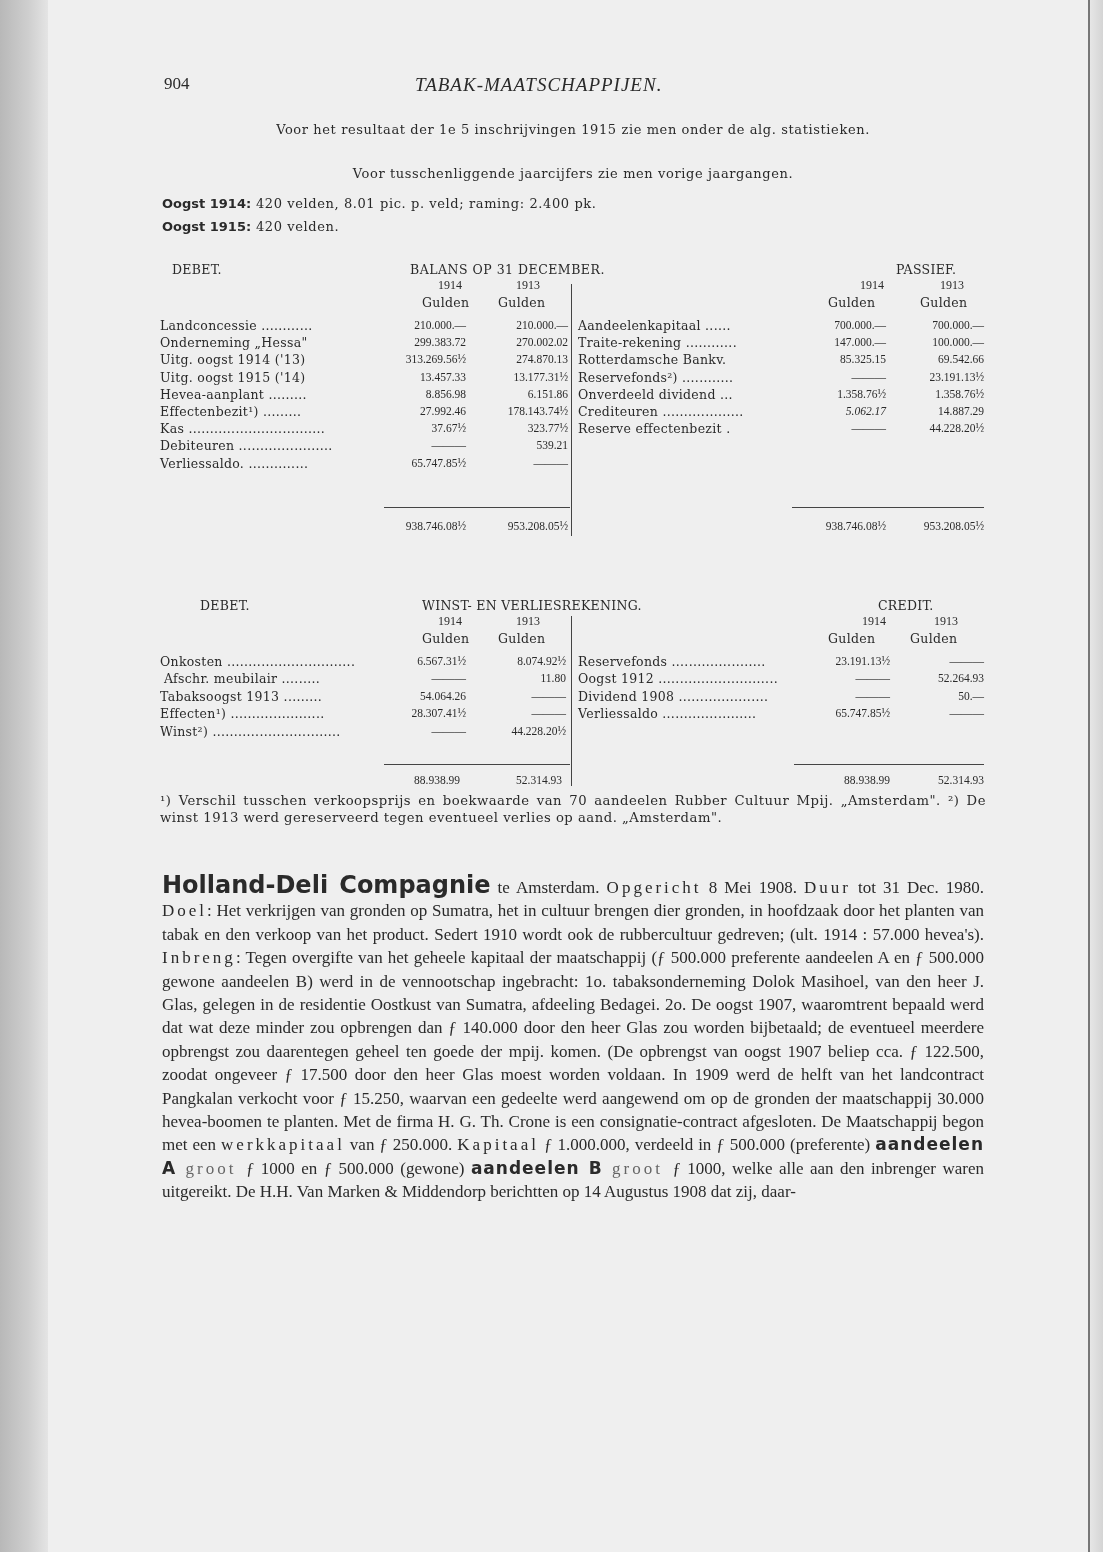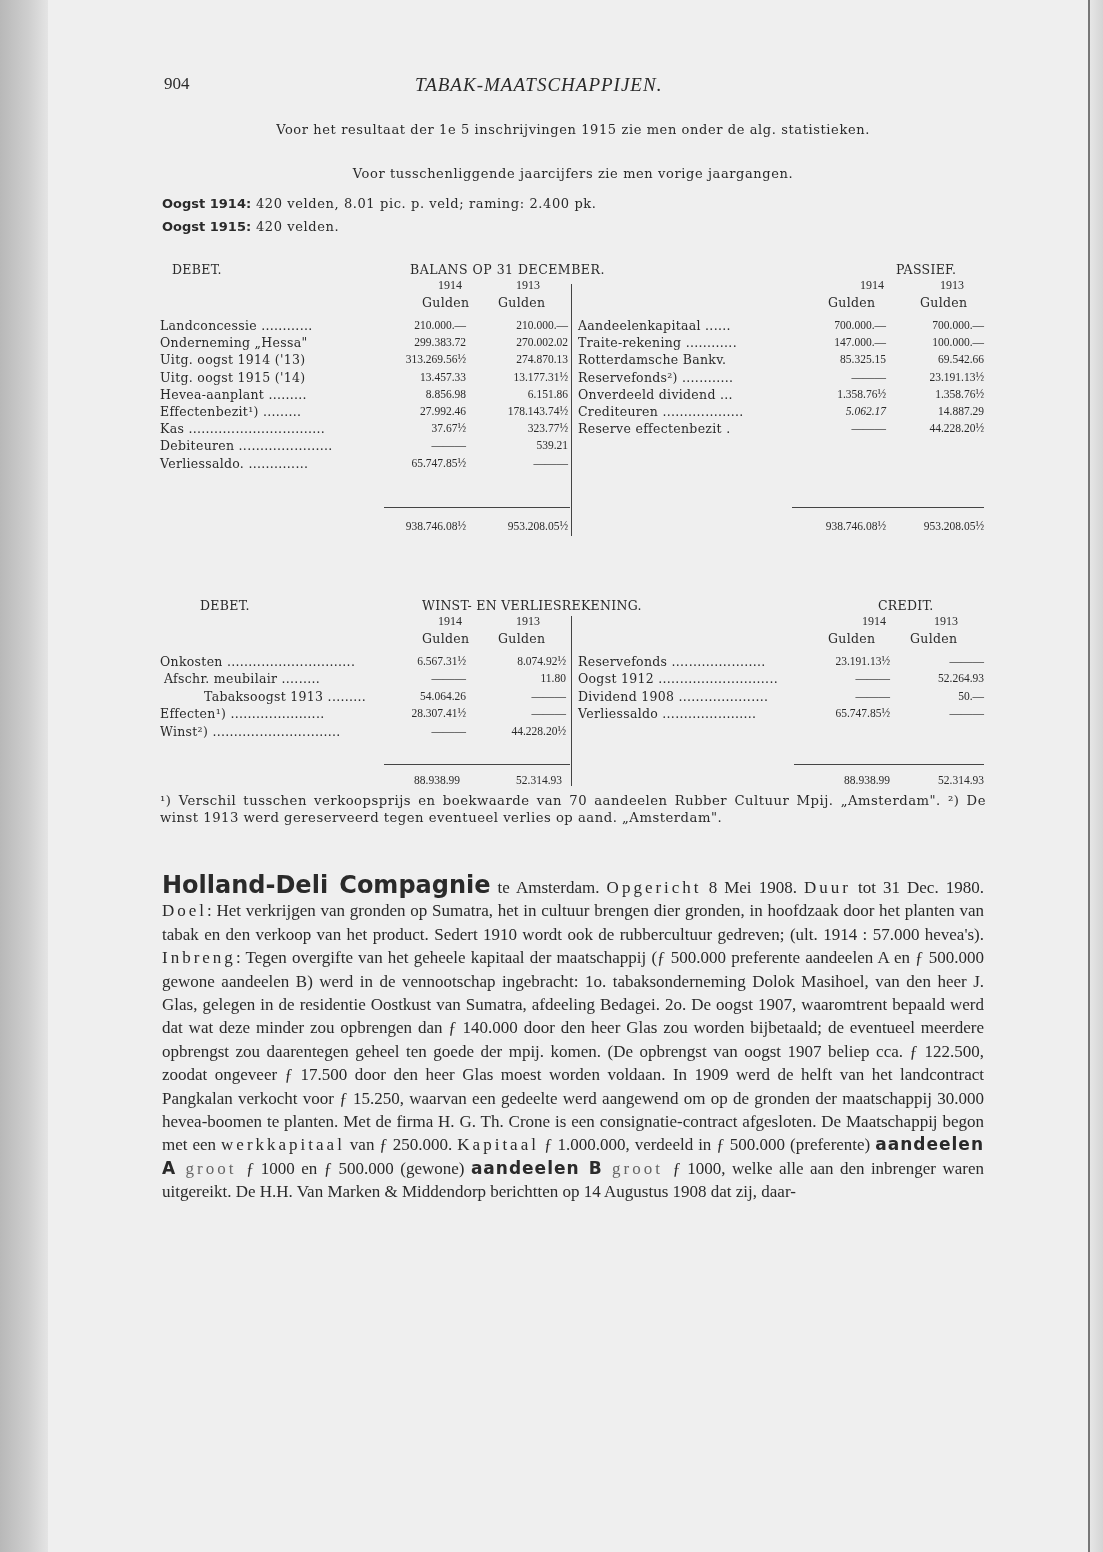--- a/index.html
+++ b/index.html
@@ -160,21 +160,21 @@
 
     <div class="vline" style="left:411px; top:616px; height:170px;"></div>
 
     <div id="debet-rows">
         <div class="t" style="top: 654px; left: 0px;">Onkosten ..............................</div>
         <div class="num" style="top: 655px; left: 200px; width: 106px;">6.567.31½</div>
         <div class="num" style="top: 655px; left: 306px; width: 100px;">8.074.92½</div>
         <div class="t" style="top: 671.4px; left: 4px;">Afschr. meubilair .........</div>
         <div class="num" style="top: 672.4px; left: 200px; width: 106px;">———</div>
         <div class="num" style="top: 672.4px; left: 306px; width: 100px;">11.80</div>
-        <div class="t" style="top: 688.8px; left: 0px; margin-left: 44px;">Tabaksoogst 1913 .........</div>
+        <div class="t" style="top: 688.8px; left: 0px;">Tabaksoogst 1913 .........</div>
         <div class="num" style="top: 689.8px; left: 200px; width: 106px;">54.064.26</div>
         <div class="num" style="top: 689.8px; left: 306px; width: 100px;">———</div>
         <div class="t" style="top: 706.2px; left: 0px;">Effecten¹) ......................</div>
         <div class="num" style="top: 707.2px; left: 200px; width: 106px;">28.307.41½</div>
         <div class="num" style="top: 707.2px; left: 306px; width: 100px;">———</div>
         <div class="t" style="top: 723.6px; left: 0px;">Winst²) ..............................</div>
         <div class="num" style="top: 724.6px; left: 200px; width: 106px;">———</div>
         <div class="num" style="top: 724.6px; left: 306px; width: 100px;">44.228.20½</div>
       </div>
     <div id="credit-rows">

